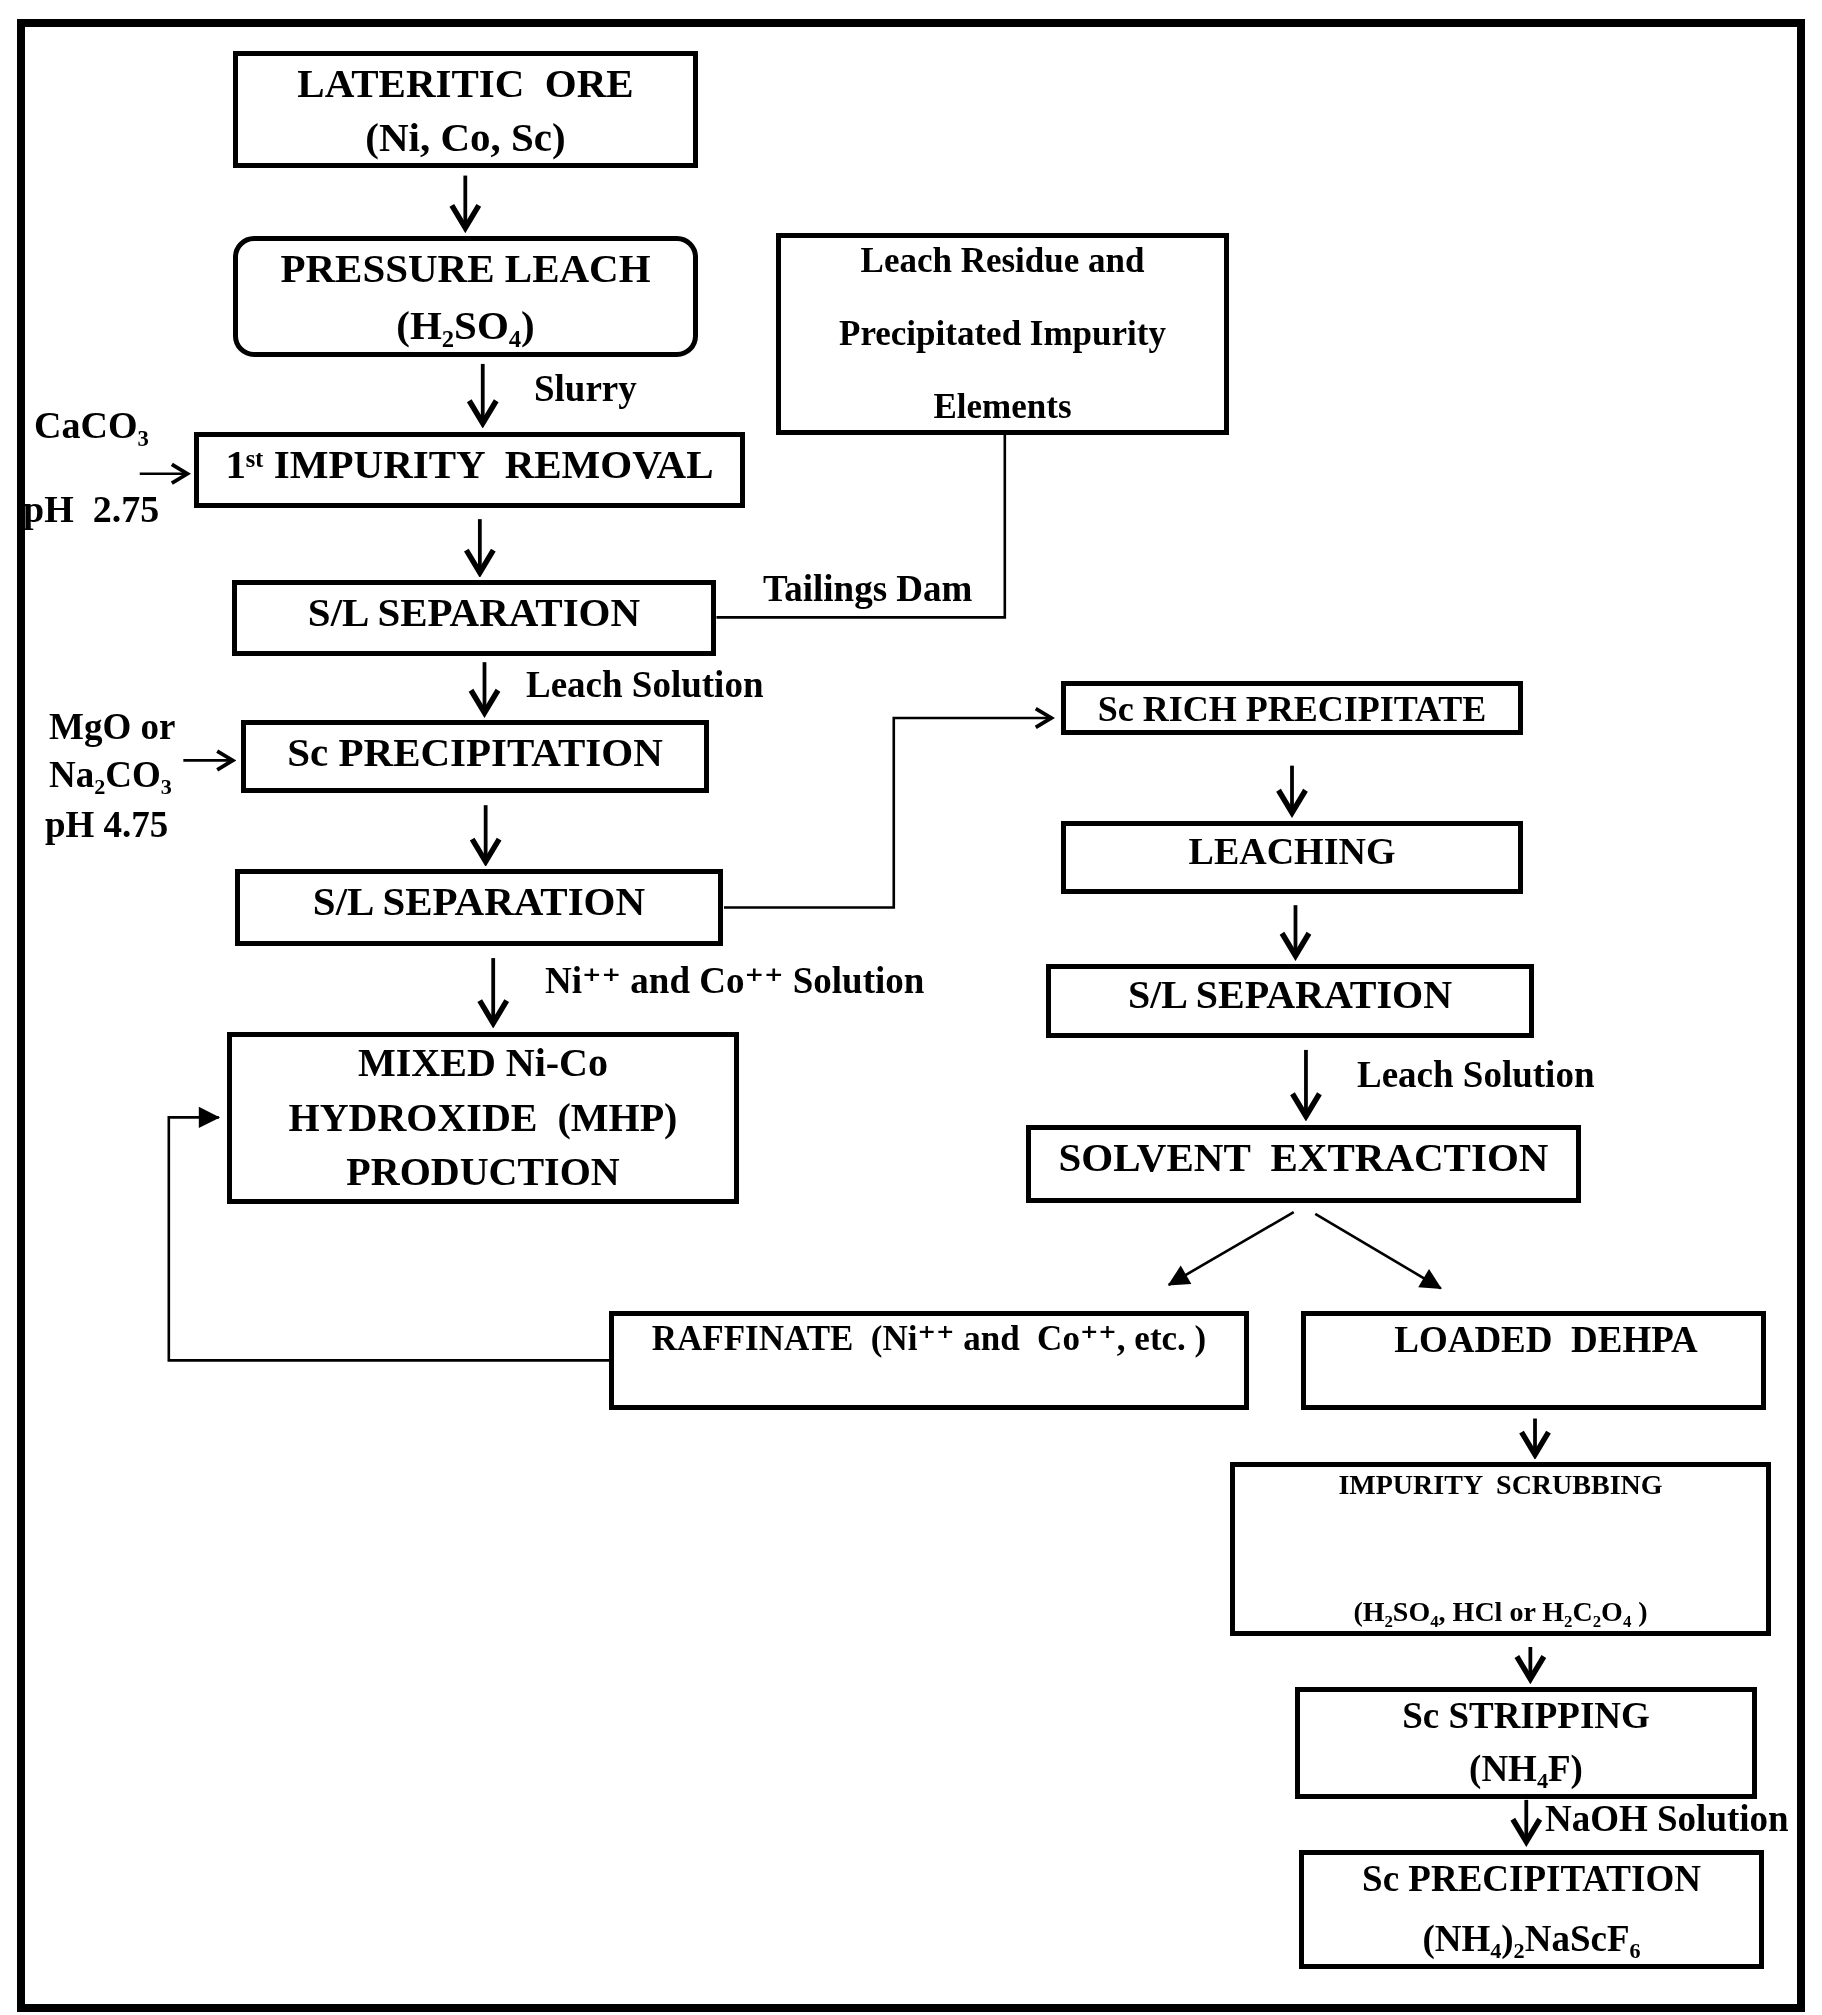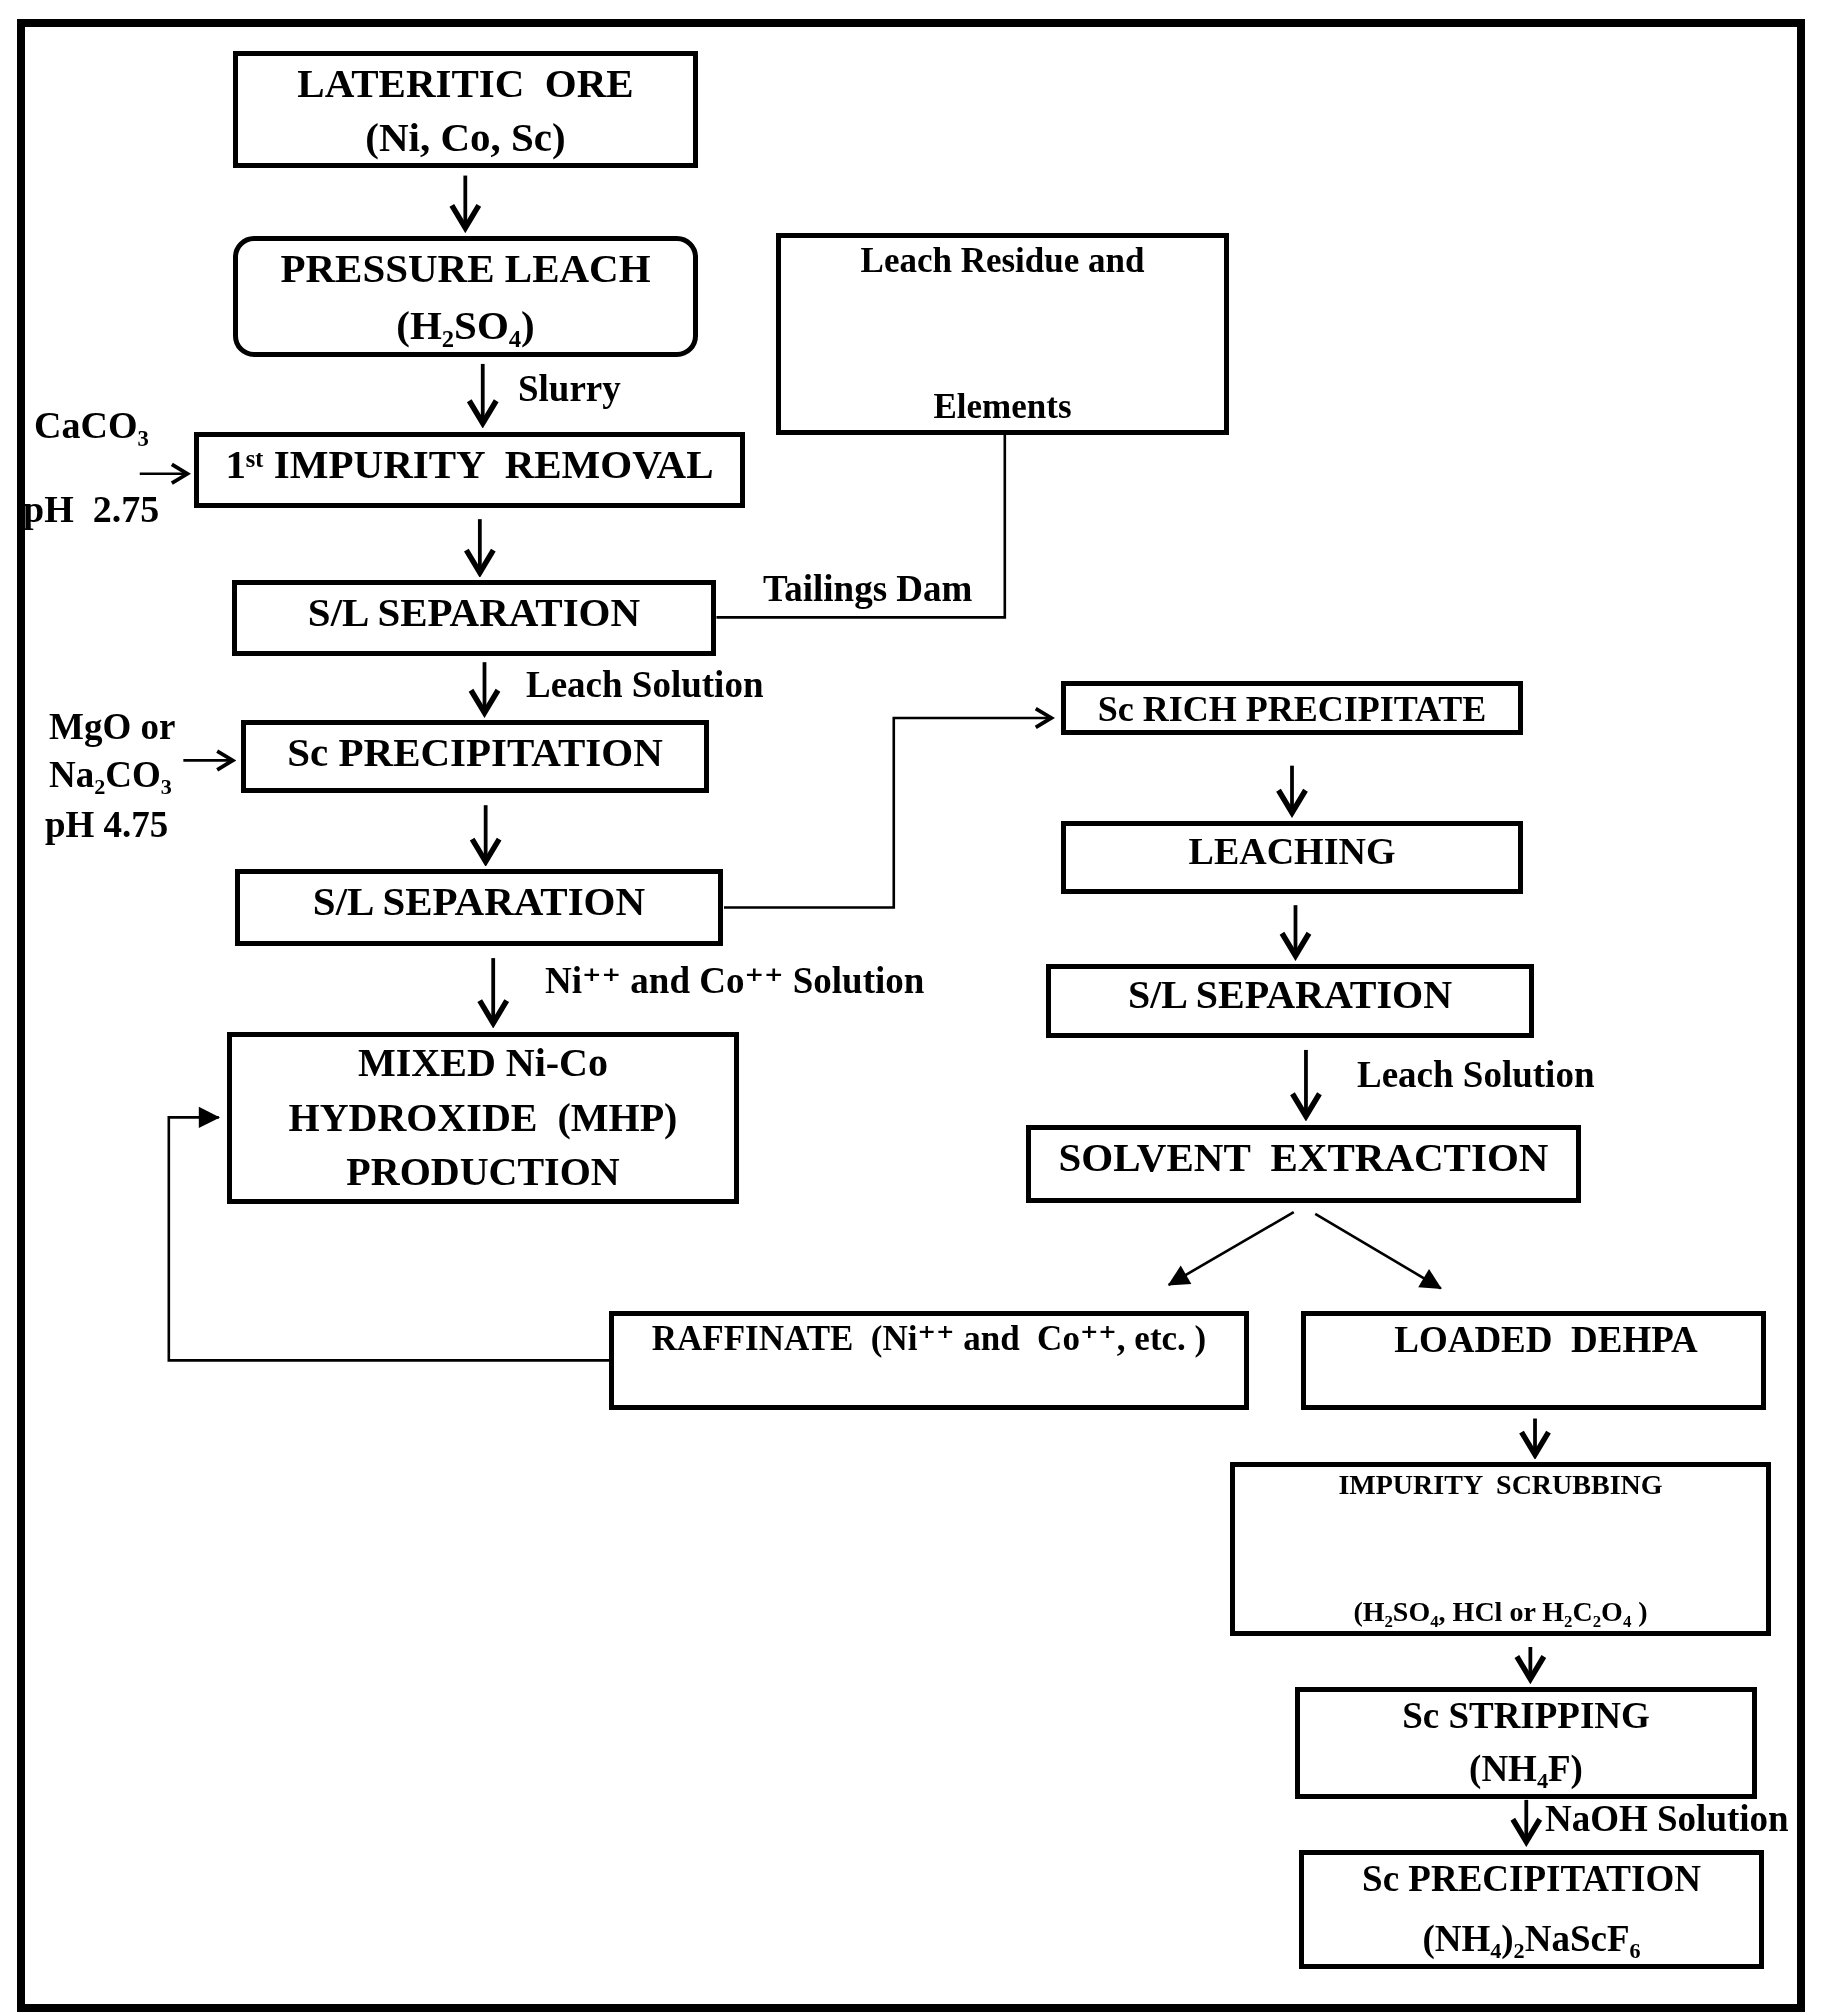--- a/index.html
+++ b/index.html
@@ -68,21 +68,21 @@
   #n-sc-rich-precipitate { left:1061px; top:681px; width:462px;  height:54px; font-size:36px; }
   #n-leaching            { left:1061px; top:821px; width:462px;  height:73px; font-size:38px; }
   #n-sl-separation-3     { left:1046px; top:964px; width:488px;  height:74px; font-size:40px; }
   #n-solvent-extraction  { left:1026px; top:1125px; width:555px;  height:78px; font-size:41px; }
   #n-raffinate           { left:609px; top:1311px; width:640px; height:99px; font-size:35px; }
   #n-loaded-dehpa        { left:1301px; top:1311px; width:465px;  height:99px; font-size:37px;padding-left:25px; }
   #n-impurity-scrubbing  { left:1230px; top:1462px; width:541px;  height:174px; font-size:28px; }
   #n-sc-stripping        { left:1295px; top:1687px; width:462px;  height:112px; font-size:37px; }
   #n-sc-precipitation-2  { left:1299px; top:1850px; width:465px;  height:119px; font-size:37px; }
   
-  #l-slurry      { left:518px;  top:370px;  }
+  #l-slurry      { left:534px;  top:370px;  }
   #l-caco3       { left:34px;   top:406px;  font-size:38px; }
   #l-ph275       { left:23px;   top:490px;  font-size:38px; }
   #l-tailings    { left:763px; top:570px;  }
   #l-leachsol1   { left:526px;  top:666px; }
   #l-mgo         { left:49px;   top:708px; }
   #l-na2co3      { left:49px;   top:756px; }
   #l-ph475       { left:45px;   top:806px; }
   #l-nico        { left:545px;  top:962px; }
   #l-leachsol2   { left:1357px; top:1056px; }
   #l-naoh        { left:1545px; top:1800px; }
@@ -130,20 +130,21 @@
     <div class="ln">(Ni, Co, Sc)</div>
   </div>
 
   <div class="node" id="n-pressure-leach">
     <div class="ln">PRESSURE LEACH</div>
     <div class="ln">(H₂SO₄)</div>
   </div>
 
   <div class="node" id="n-leach-residue">
     <div class="ln">Leach Residue and</div>
+    <div class="ln">Precipitated Impurity</div>
     <div class="ln">Elements</div>
   </div>
 
   <div class="node" id="n-impurity-removal-1">
     <div class="ln">1ˢᵗ IMPURITY  REMOVAL</div>
   </div>
 
   <div class="node" id="n-sl-separation-1">
     <div class="ln">S/L SEPARATION</div>
   </div>

